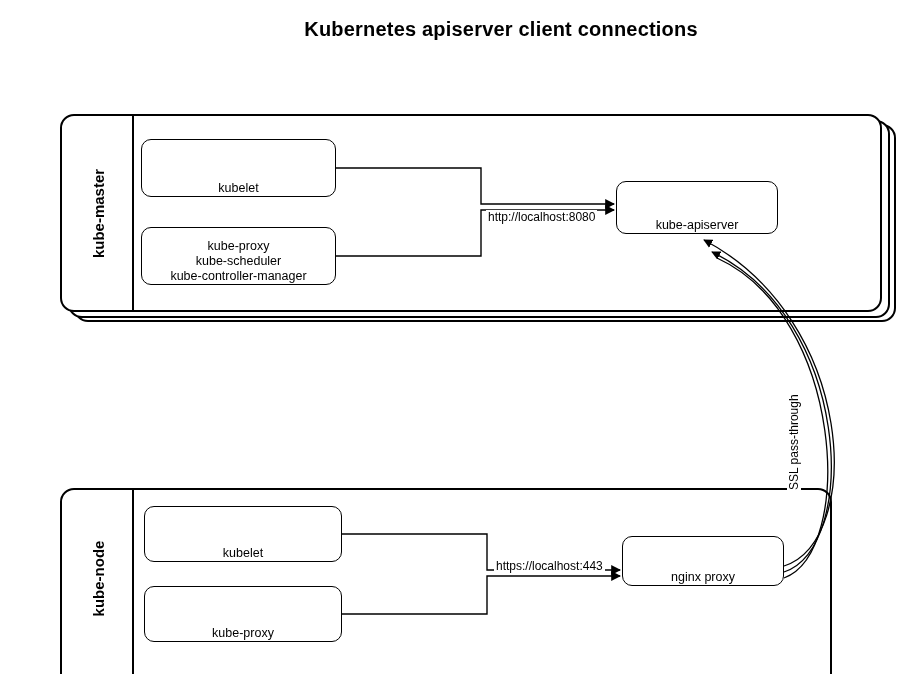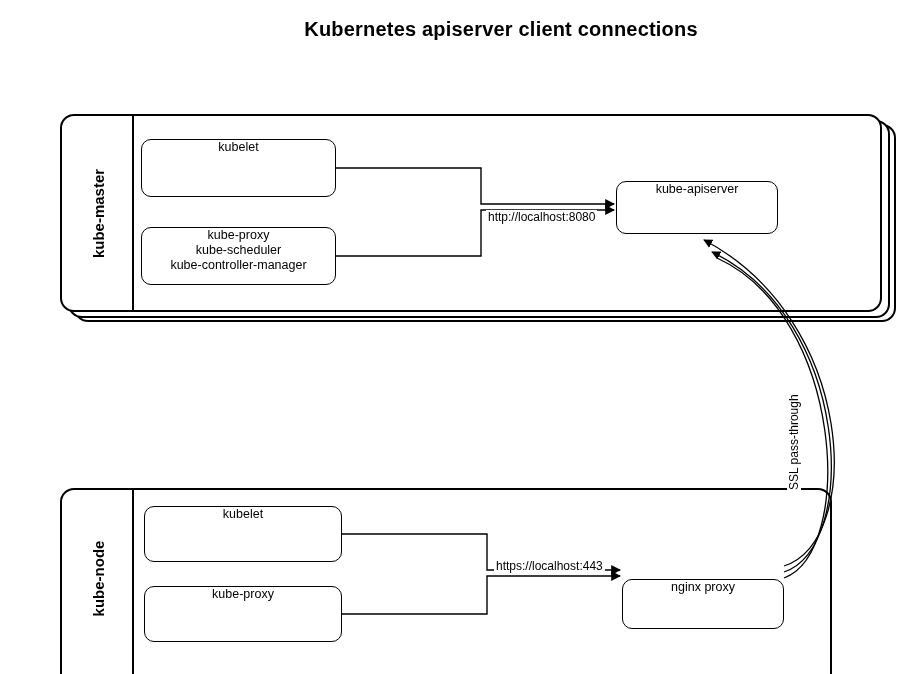--- a/index.html
+++ b/index.html
@@ -49,21 +49,21 @@
   }
   .node {
     position: absolute;
     border: 1.6px solid #000000;
     border-radius: 10px;
     background: #ffffff;
     box-sizing: border-box;
     display: flex;
     flex-direction: column;
     align-items: center;
-    justify-content: flex-start;
+    justify-content: flex-end;
     font-size: 12.5px;
     color: #000000;
     line-height: 15px;
     text-align: center;
   }
   .node div {
     white-space: nowrap;
   }
   .edge-label {
     position: absolute;
@@ -122,21 +122,21 @@
   <div class="group-label" style="left:4px; top:570px; width:100px; text-align:center; transform: rotate(-90deg);">kube-node</div>
 
   <div class="node" style="left:100px; top:506px; width:198px; height:56px;">
     <div>kubelet</div>
   </div>
 
   <div class="node" style="left:100px; top:586px; width:198px; height:56px;">
     <div>kube-proxy</div>
   </div>
 
-  <div class="node" style="left:578px; top:579px; width:162px; height:50px;">
+  <div class="node" style="left:578px; top:536px; width:162px; height:50px;">
     <div>nginx proxy</div>
   </div>
 
   <svg class="wires" viewBox="0 0 914 674">
     <defs>
       <marker id="arrow" viewBox="0 0 10 10" refX="9" refY="5" markerWidth="7" markerHeight="7" orient="auto-start-reverse">
         <path d="M 0 0 L 10 5 L 0 10 z" fill="#000000"></path>
       </marker>
     </defs>
 

